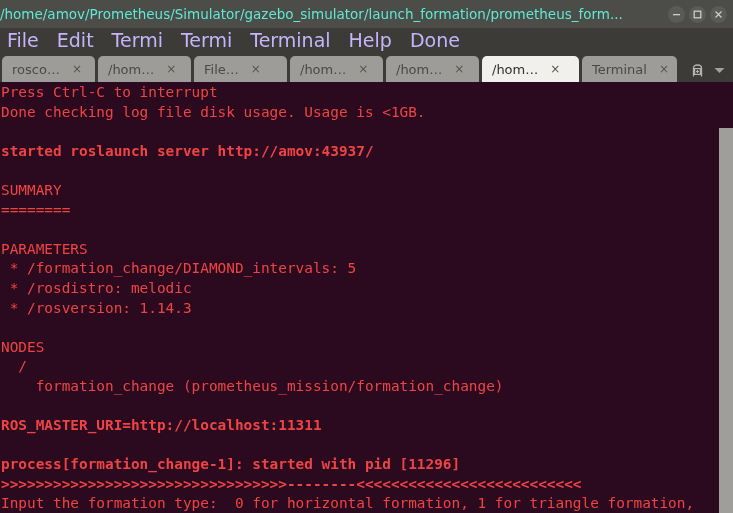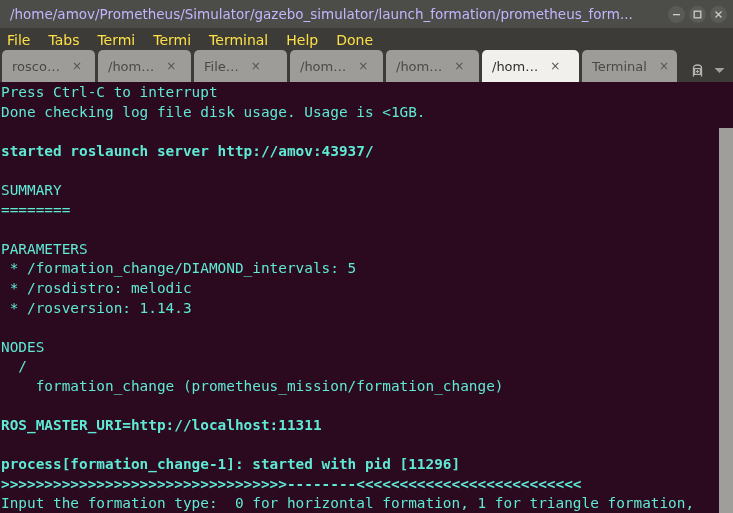--- a/index.html
+++ b/index.html
@@ -25,26 +25,26 @@
   
   .titlebar {
     height: 28px;
     background: #4c4c49;
     display: flex;
     align-items: center;
     flex: 0 0 auto;
     position: relative;
   }
   .titlebar-text {
-    color: #c4b5fd;
+    color: #5eead4;
     font-size: 13.5px;
     line-height: 28px;
     white-space: nowrap;
     overflow: hidden;
-    padding-left: 10px;
+    padding-left: 0;
     flex: 1 1 auto;
   }
   .win-buttons {
     display: flex;
     align-items: center;
     gap: 4px;
     padding-right: 6px;
     flex: 0 0 auto;
   }
   .win-btn {
@@ -64,40 +64,40 @@
   
   .menubar {
     height: 24px;
     background: #3c3b37;
     display: flex;
     align-items: center;
     padding-left: 7px;
     flex: 0 0 auto;
   }
   .menu-item {
-    color: #fde047;
-    font-size: 14px;
+    color: #c4b5fd;
+    font-size: 19px;
     padding: 0 9px 0 0;
     margin-right: 9px;
     line-height: 24px;
     white-space: nowrap;
   }
 
   
   .tabbar {
     height: 30px;
     background: #3c3b37;
     display: flex;
     align-items: flex-end;
     flex: 0 0 auto;
     padding-left: 2px;
     box-sizing: border-box;
   }
   .tab {
-    height: 32px;
+    height: 26px;
     background: #9e9c98;
     border-radius: 5px 5px 0 0;
     display: flex;
     align-items: center;
     margin-right: 3px;
     padding: 0 7px 0 10px;
     min-width: 0;
     box-sizing: border-box;
     flex: 0 0 auto;
   }
@@ -133,21 +133,21 @@
     background: #2b0a20;
     position: relative;
     overflow: hidden;
   }
   .term-text {
     position: absolute;
     top: 0;
     left: 0;
     padding: 1px 0 0 1px;
     margin: 0;
-    color: #5eead4;
+    color: #ef4444;
     font-family: "DejaVu Sans Mono", monospace;
     font-size: 14.4px;
     line-height: 19.6px;
     white-space: pre;
     letter-spacing: 0px;
   }
   .term-text .b { font-weight: bold; }
 
   
   .scrollbar-track {
@@ -186,21 +186,21 @@
       <div class="win-btn">
         <svg width="9" height="9" viewBox="0 0 9 9">
             <path d="M1.5 1.5 L7.5 7.5 M7.5 1.5 L1.5 7.5" stroke="#cfcdc9" stroke-width="1.2" fill="none"></path>
           </svg>
       </div>
     </div>
   </div>
 
   <div class="menubar">
     <div class="menu-item">File</div>
-    <div class="menu-item">Tabs</div>
+    <div class="menu-item">Edit</div>
     <div class="menu-item">Termi</div>
     <div class="menu-item">Termi</div>
     <div class="menu-item">Terminal</div>
     <div class="menu-item">Help</div>
     <div class="menu-item">Done</div>
   </div>
 
   <div class="tabbar">
     <div class="tab" style="width:93px">
       <span class="tab-label">rosco…</span>

